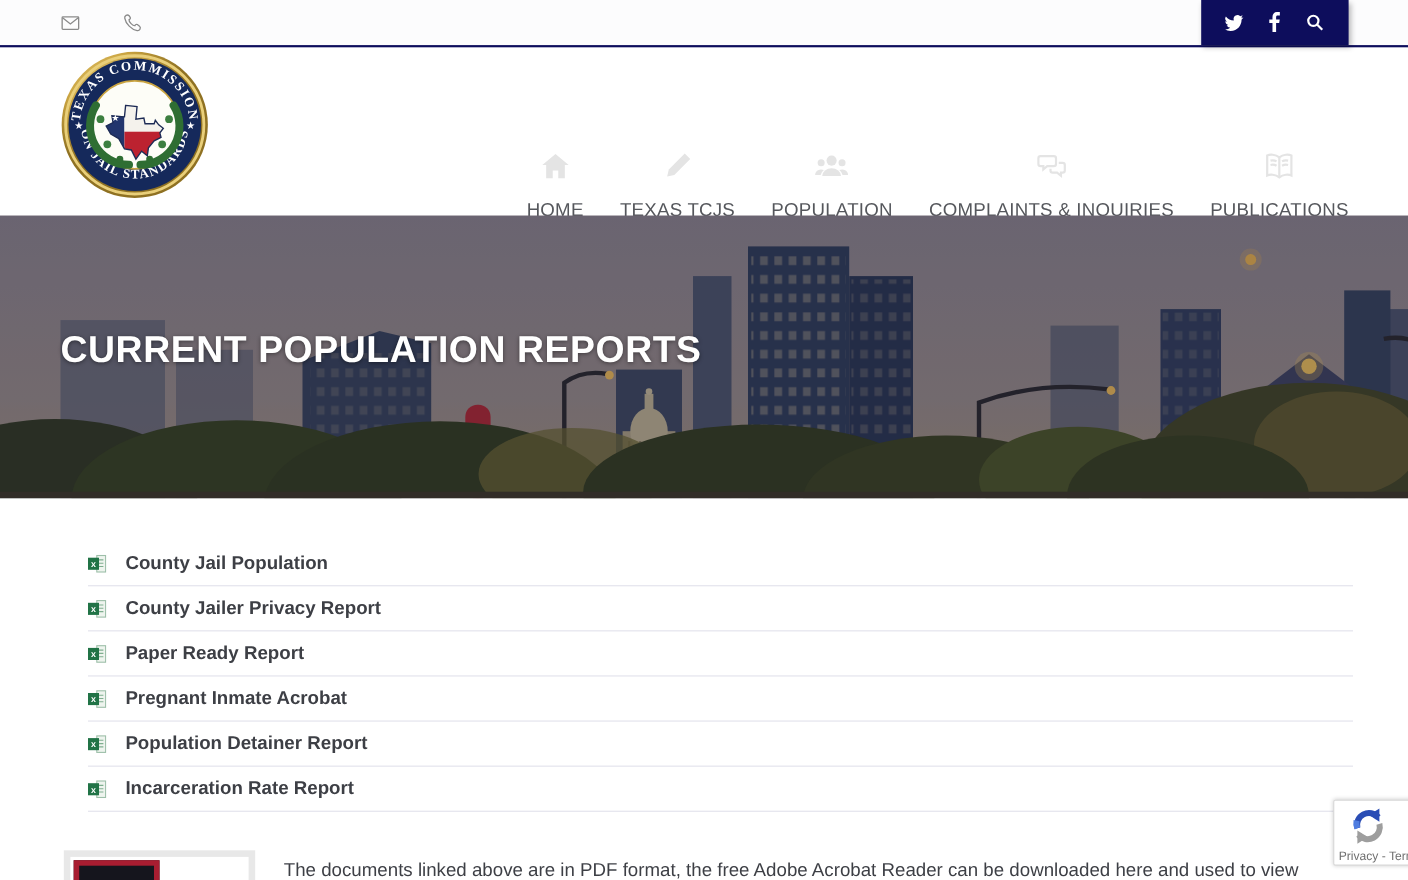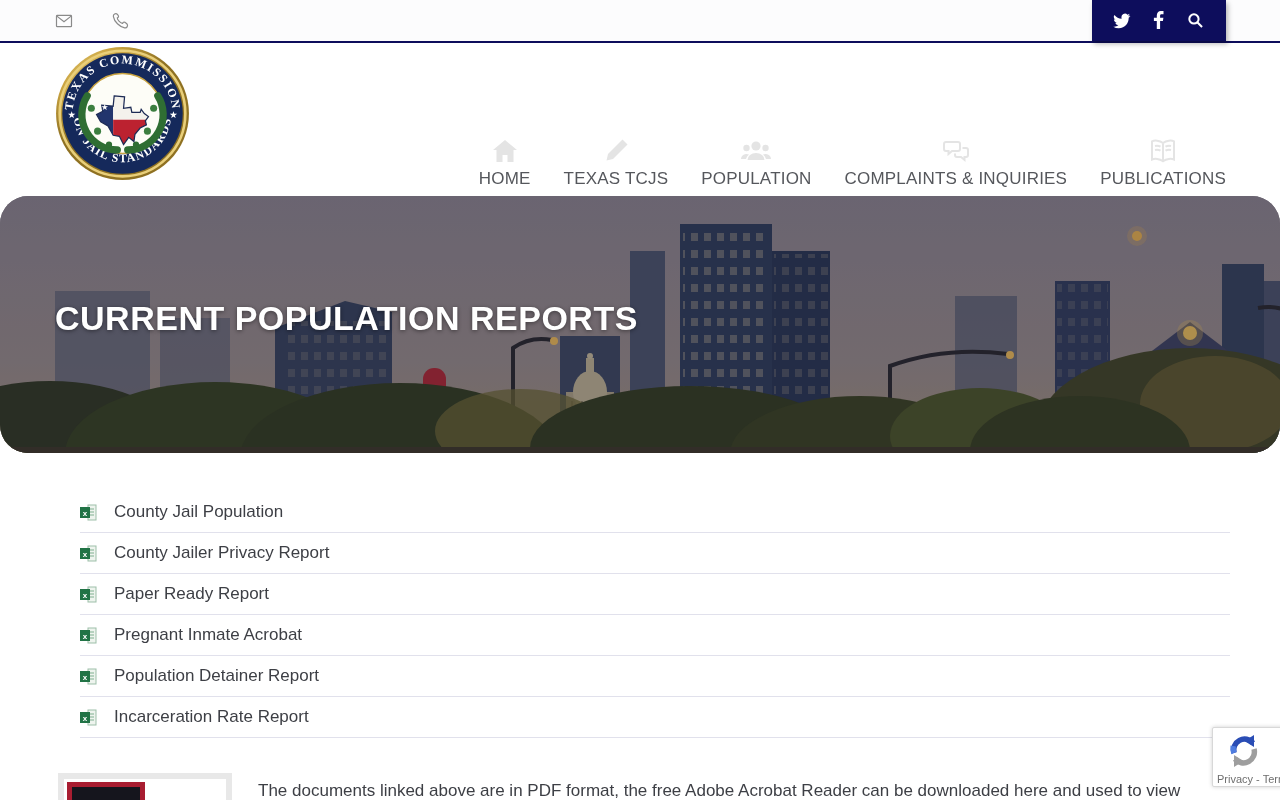--- a/index.html
+++ b/index.html
@@ -15,37 +15,37 @@
     background:#0d0d5c; display:flex; align-items:center; justify-content:space-around;
     padding:0 12px; box-shadow:2px 3px 5px rgba(0,0,0,.28); }
   .social-box .sicon { width:30px; height:26px; display:flex; align-items:center;
     justify-content:center; cursor:pointer; }
 
   
   .header { position:relative; height:153px; background:#ffffff; }
   .logo { position:absolute; left:55px; top:3px; width:135px; height:135px; cursor:pointer; }
   .mainnav { position:absolute; right:54px; top:94px; display:flex; gap:33px;
     align-items:flex-end; }
-  .nav-item { display:flex; flex-direction:column; align-items:center; gap:4px;
+  .nav-item { display:flex; flex-direction:column; align-items:center; gap:16px;
     cursor:pointer; }
   .nav-item svg { display:block; }
   .nav-label { font-size:17px; color:#55575c; white-space:nowrap; letter-spacing:.2px; }
 
   
-  .hero { position:relative; height:257px; overflow:hidden; background:#6b6470;border-radius:28px; }
+  .hero { position:relative; height:257px; overflow:hidden; background:#6b6470; }
   .hero svg.scene { position:absolute; left:0; top:0; width:1280px; height:257px; }
   .hero-title { position:absolute; left:55px; top:103px; font-size:34px; font-weight:800;
     color:#ffffff; letter-spacing:.5px; text-shadow:0 1px 4px rgba(0,0,0,.45); }
 
   
   .reports { margin:39px 50px 0 80px; }
   .report-row { display:flex; align-items:center; height:41px;
     border-bottom:1px solid #e1e1ec; gap:17px; cursor:pointer; }
   .report-row svg { flex:none; display:block; }
-  .report-label { font-size:17px; color:#3d3f45; }
+  .report-label { font-size:17px; color:#3d3f45;font-weight:bold; }
 
   
   .bottom { display:flex; margin:35px 0 0 58px; }
   .adobe-box { width:174px; height:70px; border:6px solid #e8e8e8; background:#fff;
     position:relative; flex:none; }
   .adobe-dark { position:absolute; left:3px; top:3px; width:78px; height:50px;
     background:#15151d; border:5px solid #a81d31; }
   .footnote-text { margin-left:26px; padding-top:4px; font-size:17px; color:#3d3f45;
     line-height:27px; max-width:960px; }
 

